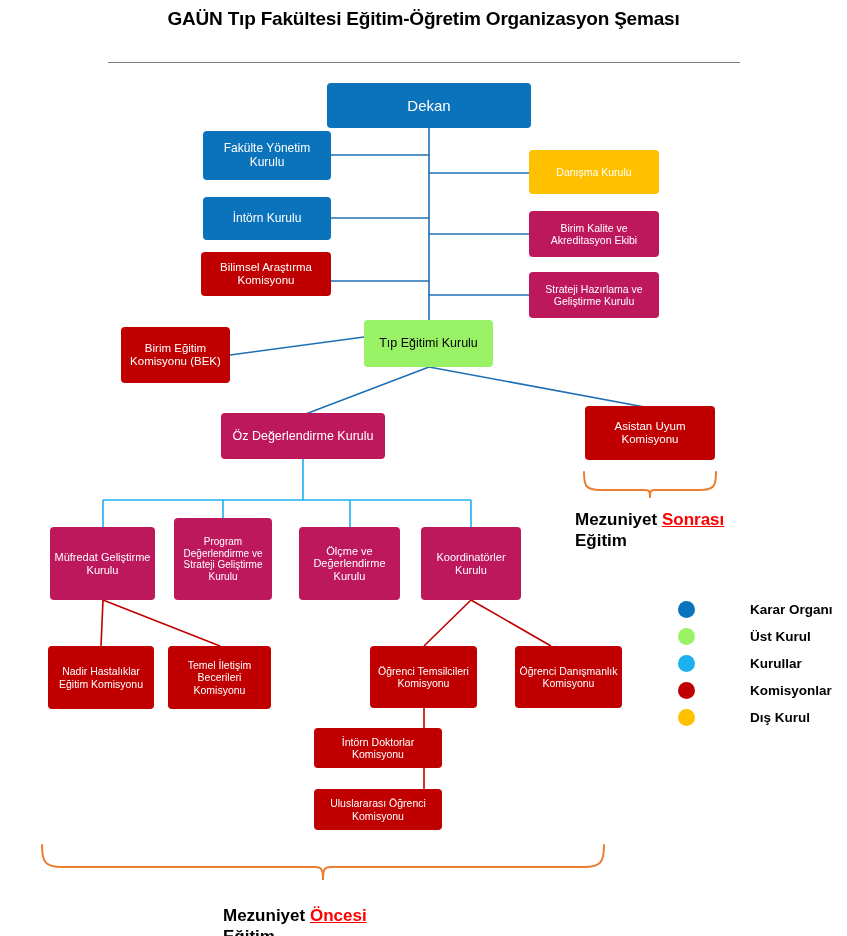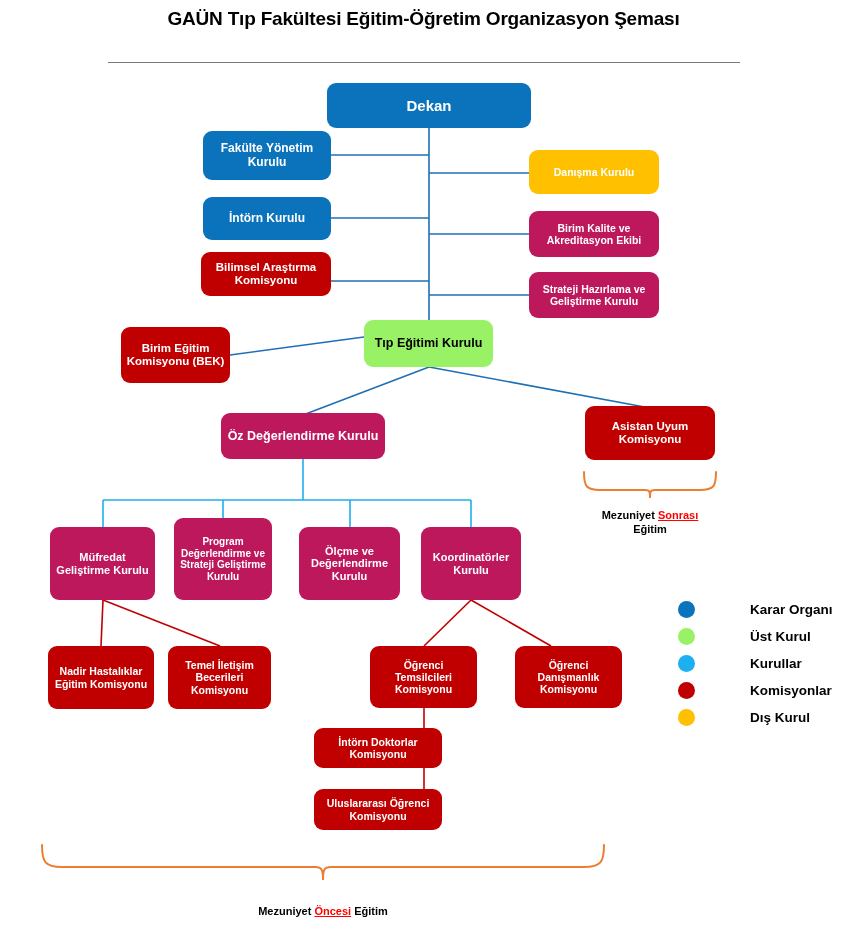--- a/index.html
+++ b/index.html
@@ -13,35 +13,35 @@
     font-size:19px;font-weight:bold;color:#000000;letter-spacing:-0.2px;
   }
 
   #hr-top{position:absolute;left:108px;top:62px;width:632px;height:1px;background:#7b7b7b;}
 
   svg#lines{position:absolute;left:0;top:0;width:847px;height:936px;pointer-events:none;}
 
   .node{
     position:absolute;box-sizing:border-box;display:flex;
     align-items:center;justify-content:center;text-align:center;
-    color:#ffffff;font-weight:bold;line-height:1.15;
-    border-radius:9px;padding:2px 4px;
+    color:#ffffff;font-weight:normal;line-height:1.15;
+    border-radius:4px;padding:2px 4px;
   }
   .c-darkblue{background:#0b72bc;}
   .c-lightblue{background:#be185d;}
   .c-green{background:#99f266;color:#000000;}
   .c-red{background:#c00000;}
   .c-yellow{background:#ffc000;}
 
   .legend{position:absolute;left:678px;top:596px;width:160px;}
   .legend-row{display:flex;align-items:center;height:27px;}
   .legend-dot{width:17px;height:17px;border-radius:50%;flex:0 0 auto;margin-right:11px;}
   .legend-label{font-size:13.5px;font-weight:bold;color:#000000;white-space:nowrap;margin-left:44px;}
 
-  .brace-label{position:absolute;text-align:center;font-size:11px;font-weight:bold;color:#000;line-height:1.25;}
+  .brace-label{position:absolute;font-size:17px;font-weight:bold;color:#000;line-height:1.25;}
   .hl{color:#ff0000;text-decoration:underline;}
 </style>
 </head>
 <body>
 
 <div id="canvas">
 
   <div id="title">GAÜN Tıp Fakültesi Eğitim-Öğretim Organizasyon Şeması</div>
 
   <div id="hr-top"></div>

